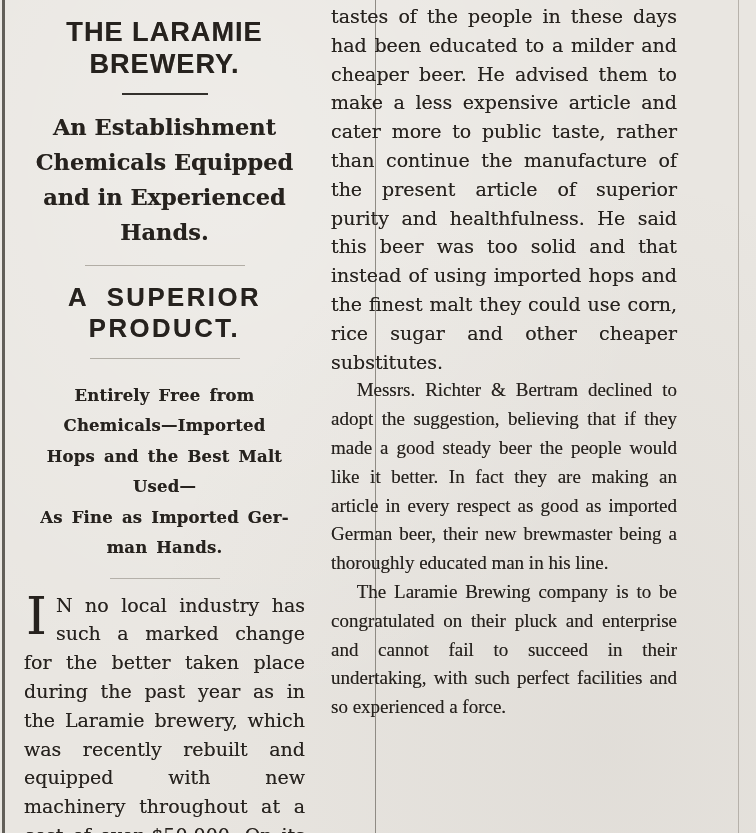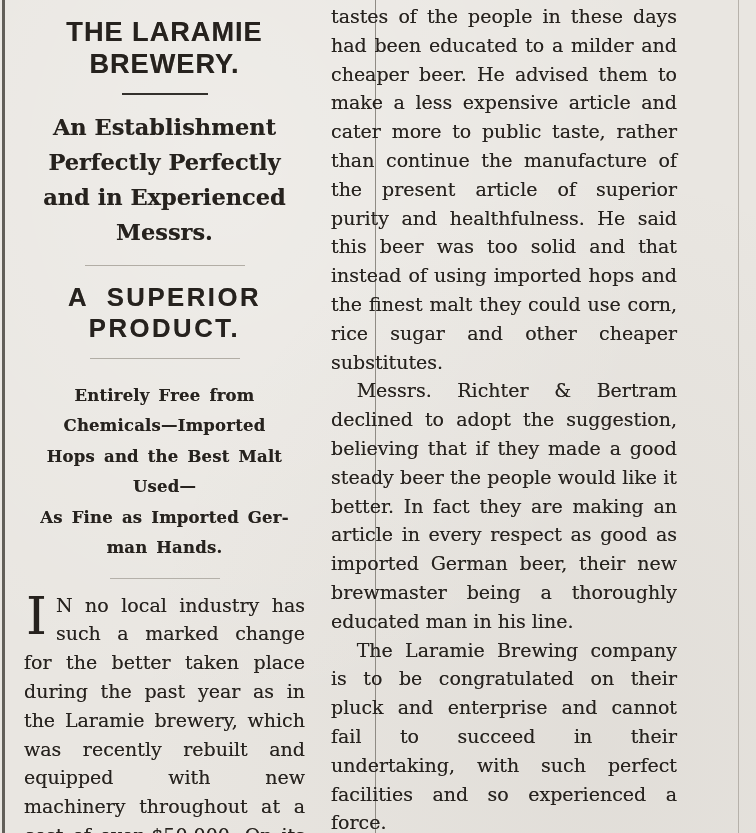--- a/index.html
+++ b/index.html
@@ -47,39 +47,39 @@
     margin:16px 0 0;transform:scaleX(.99);
   }
   .deck{
     font-weight:bold;font-size:16.5px;text-align:center;
     line-height:1.85;margin-top:22px;letter-spacing:.2px;word-spacing:3px;
   }
   .body-para{
     font-size:19px;line-height:28.8px;text-align:justify;margin:0;
   }
   .first-body{margin-top:12px;}
-  .indent{text-indent:1.35em;}
+  .indent{text-indent:1.35em;font-family:Liberation Serif, serif;}
   .dropcap{
     float:left;font-size:53px;line-height:44px;padding:3px 9px 0 2px;
   }
 </style>
 </head>
 <body>
 
 <div class="page">
   <div class="vline page-left-border"></div>
   <div class="vline column-divider"></div>
   <div class="vline page-right-border"></div>
 
   <div class="col col-left">
     <h1 class="headline txt">THE LARAMIE BREWERY.</h1>
     <div class="rule-title"></div>
     <h2 class="subheadline txt">
-      <div>An Establishment Perfectly Perfectly</div>
-      <div>and in Experienced Messrs.</div>
+      <div>An Establishment Chemicals Equipped</div>
+      <div>and in Experienced Hands.</div>
     </h2>
     <div class="rule-faint rf1"></div>
     <h3 class="section-heading txt">A SUPERIOR PRODUCT.</h3>
     <div class="rule-faint rf2"></div>
     <div class="deck txt">
       <div>Entirely Free from Chemicals—Imported</div>
       <div>Hops and the Best Malt Used—</div>
       <div>As Fine as Imported Ger-</div>
       <div>man Hands.</div>
     </div>

